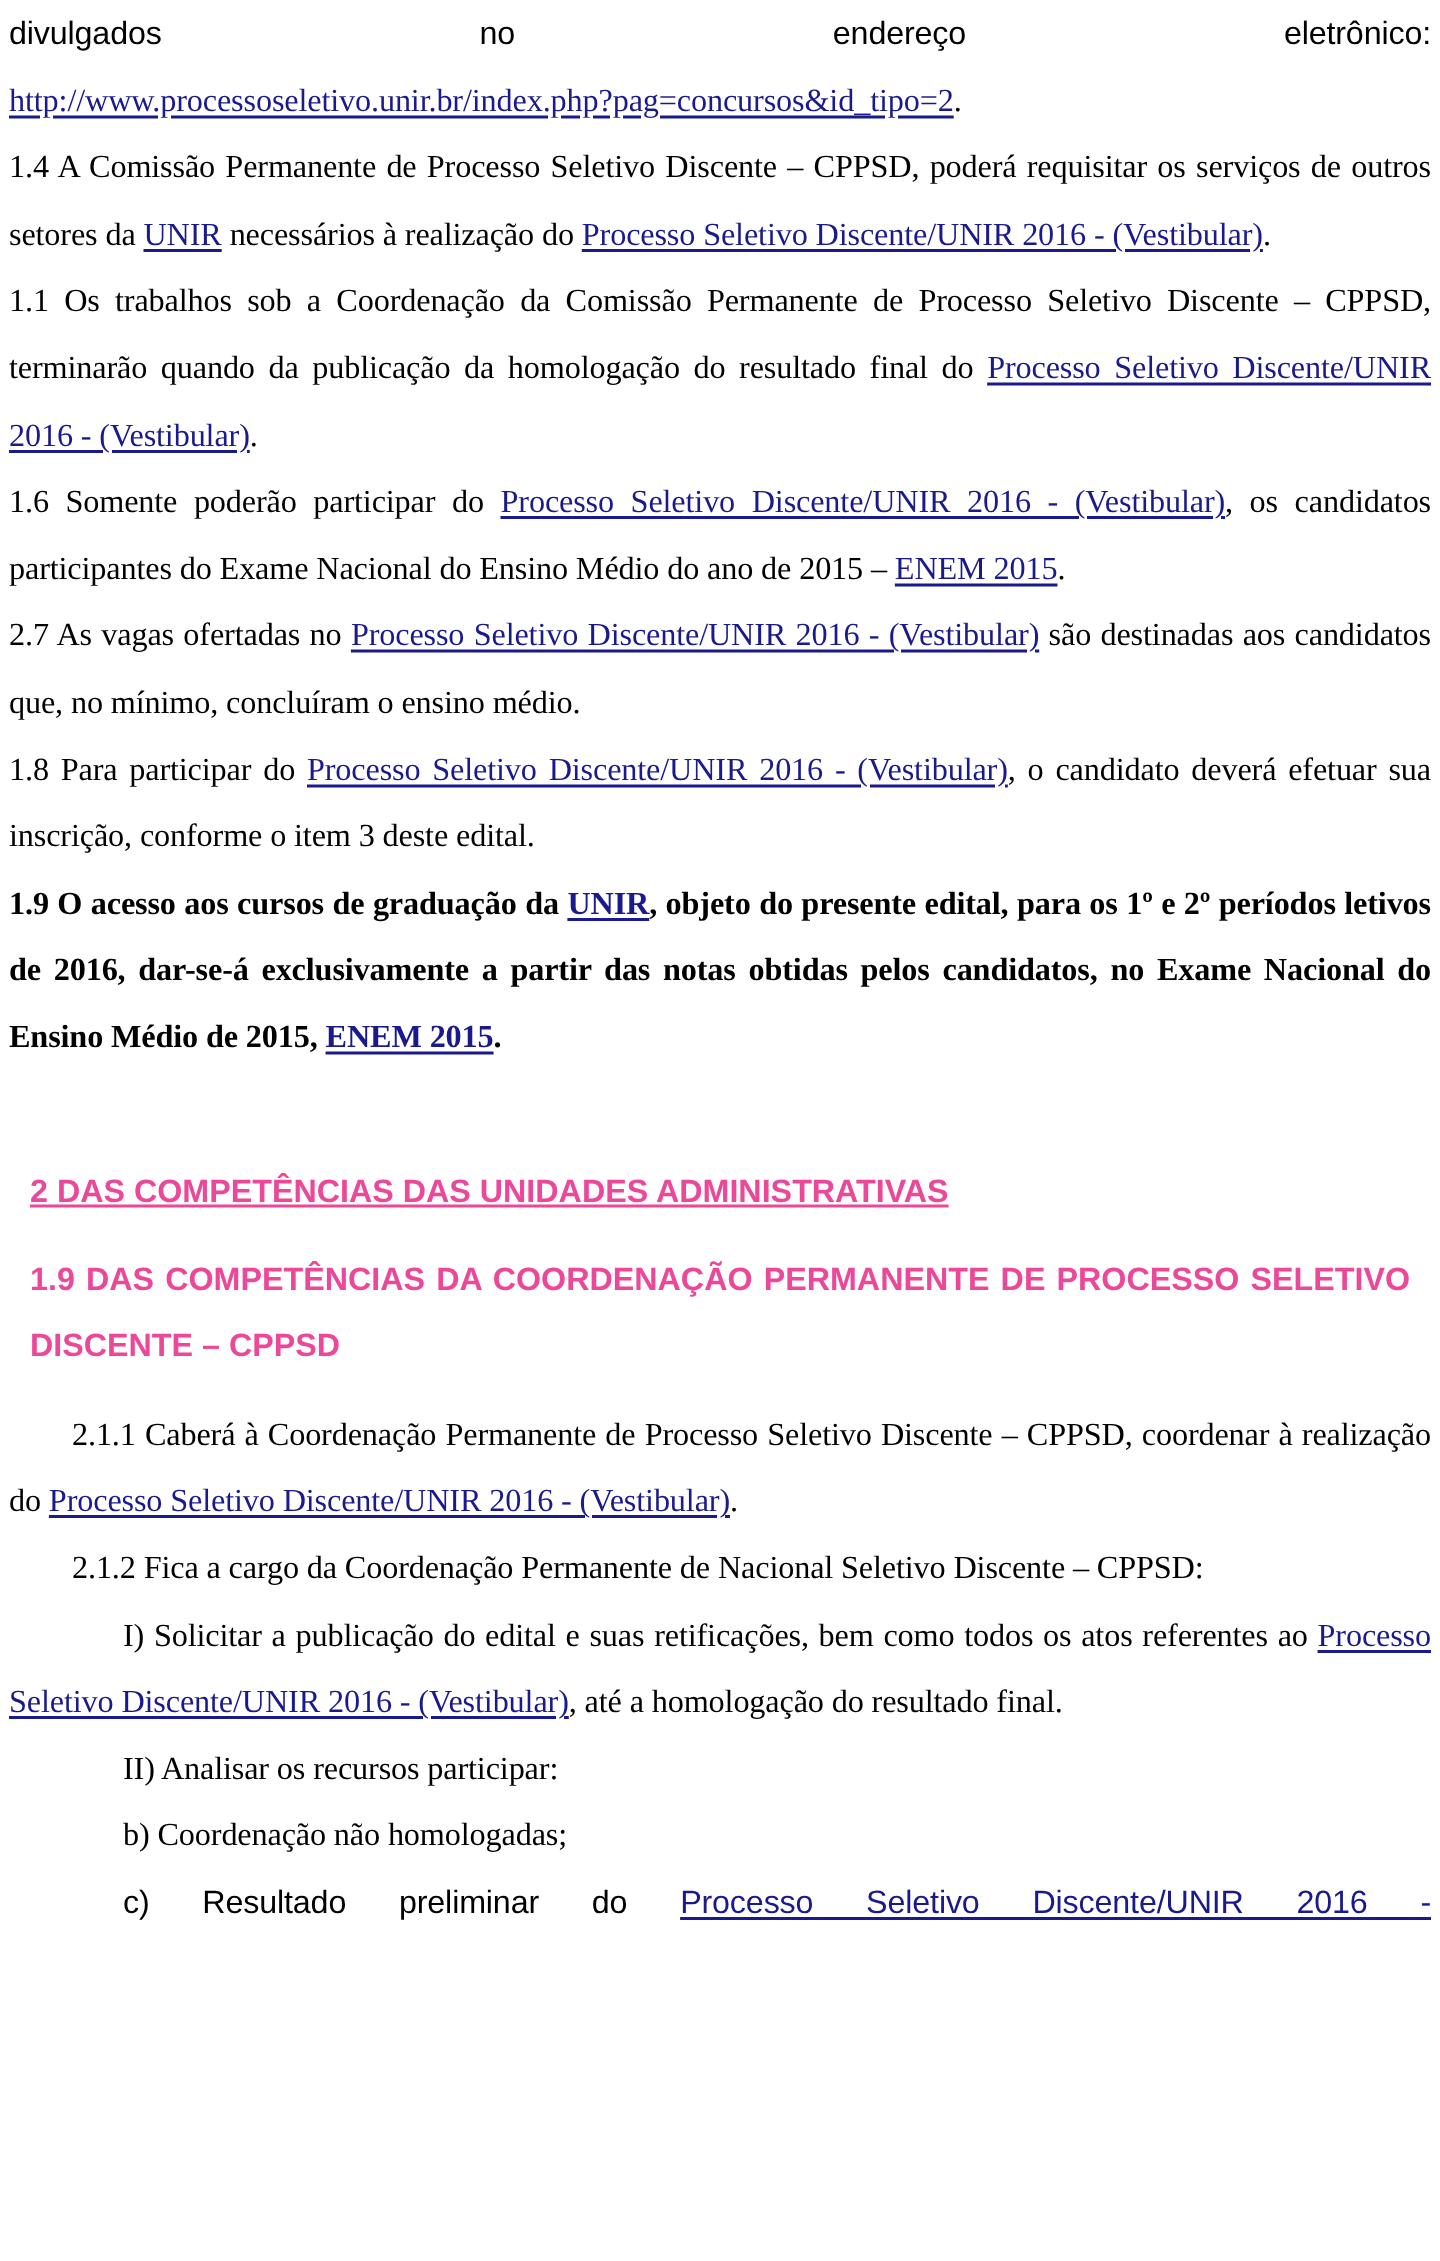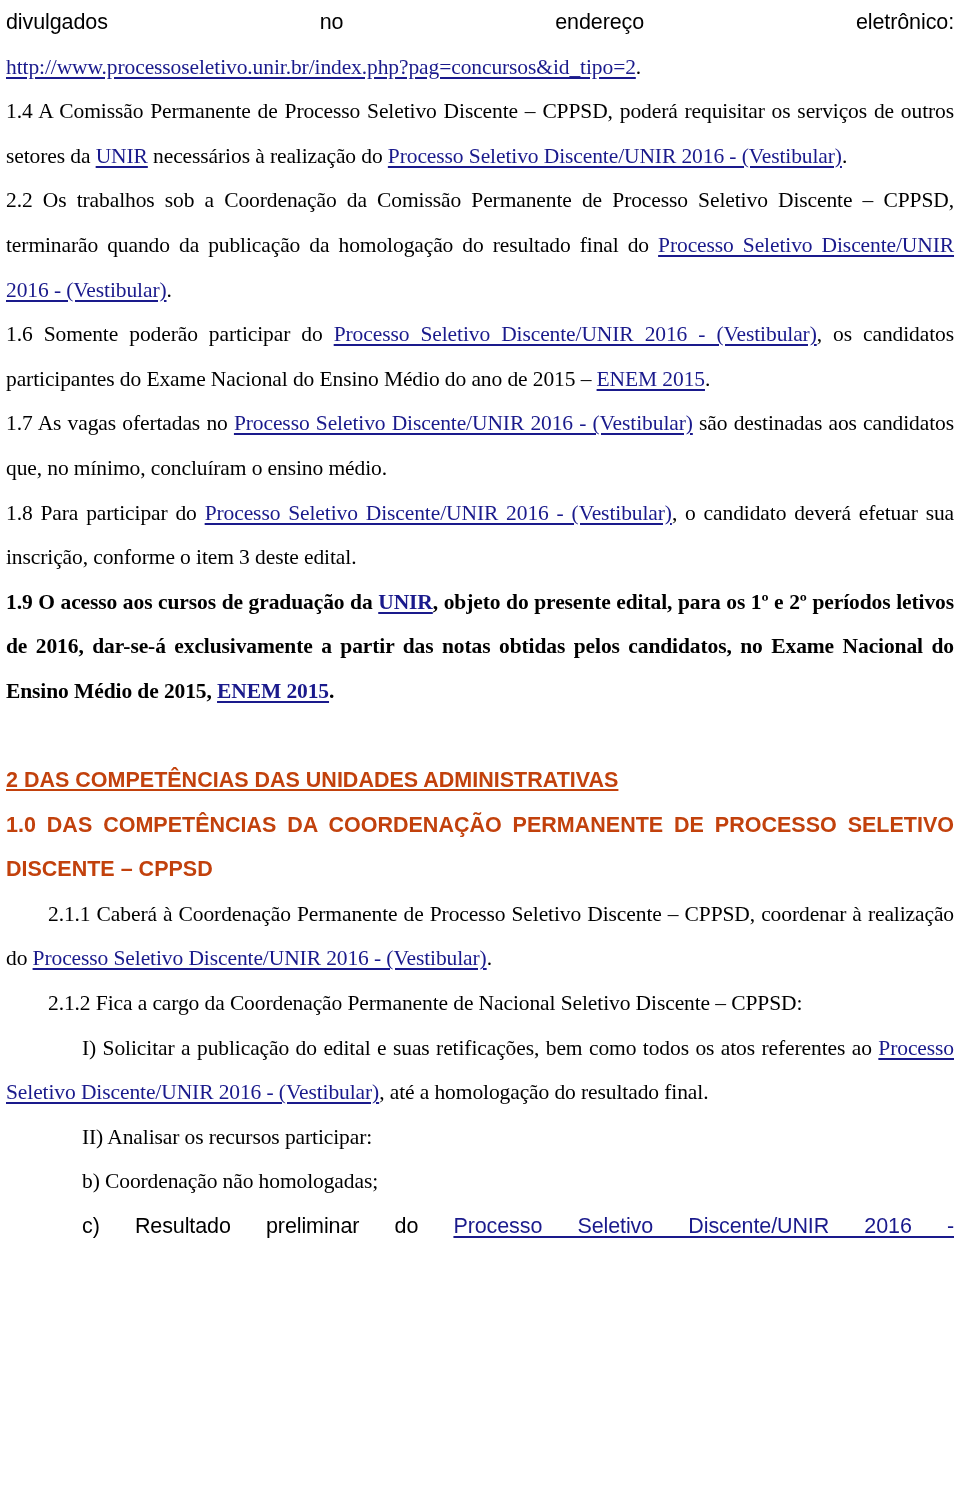--- a/index.html
+++ b/index.html
@@ -63,26 +63,26 @@
 
   p.indent {
     text-indent: 42px;
   }
   p.indent-wide {
     text-indent: 76px;
   }
 
   
   p.heading {
-    margin: 0;
+    margin: 14px;
     padding: 0;
     font-size: 21.5px;
     line-height: 44.6px;
     font-weight: bold;
-    color: #c2410c;
+    color: #ec4899;
     text-align: left;
   }
   p.heading.underline > span.htext {
     text-decoration: underline;
     text-decoration-thickness: 2px;
     text-underline-offset: 2px;
   }
   p.heading.justified {
     text-align: justify;
     text-align-last: left;
@@ -110,35 +110,35 @@
 
 <div class="page">
   <div class="doc-body">
 
     <p class="para stretch-line"><span>divulgados</span> <span>no</span> <span>endereço</span> <span>eletrônico:</span></p>
 
     <p class="para last-justify"><a class="doclink" href="#">http://www.processoseletivo.unir.br/index.php?pag=concursos&amp;id_tipo=2</a><span>.</span></p>
 
     <p class="para last-justify"><span>1.4 A Comissão Permanente de Processo Seletivo Discente – CPPSD, poderá requisitar os serviços de outros setores da </span><a class="doclink" href="#">UNIR</a><span> necessários à realização do </span><a class="doclink" href="#">Processo Seletivo Discente/UNIR 2016 - (Vestibular)</a><span>.</span></p>
 
-    <p class="para last-justify"><span>2.2 Os trabalhos sob a Coordenação da Comissão Permanente de Processo Seletivo Discente – CPPSD, terminarão quando da publicação da homologação do resultado final do </span><a class="doclink" href="#">Processo Seletivo Discente/UNIR 2016 - (Vestibular)</a><span>.</span></p>
+    <p class="para last-justify"><span>1.1 Os trabalhos sob a Coordenação da Comissão Permanente de Processo Seletivo Discente – CPPSD, terminarão quando da publicação da homologação do resultado final do </span><a class="doclink" href="#">Processo Seletivo Discente/UNIR 2016 - (Vestibular)</a><span>.</span></p>
 
     <p class="para last-justify"><span>1.6 Somente poderão participar do </span><a class="doclink" href="#">Processo Seletivo Discente/UNIR 2016 - (Vestibular)</a><span>, os candidatos participantes do Exame Nacional do Ensino Médio do ano de 2015 – </span><a class="doclink" href="#">ENEM 2015</a><span>.</span></p>
 
-    <p class="para last-justify"><span>1.7 As vagas ofertadas no </span><a class="doclink" href="#">Processo Seletivo Discente/UNIR 2016 - (Vestibular)</a><span> são destinadas aos candidatos que, no mínimo, concluíram o ensino médio.</span></p>
+    <p class="para last-justify"><span>2.7 As vagas ofertadas no </span><a class="doclink" href="#">Processo Seletivo Discente/UNIR 2016 - (Vestibular)</a><span> são destinadas aos candidatos que, no mínimo, concluíram o ensino médio.</span></p>
 
     <p class="para last-justify"><span>1.8 Para participar do </span><a class="doclink" href="#">Processo Seletivo Discente/UNIR 2016 - (Vestibular)</a><span>, o candidato deverá efetuar sua inscrição, conforme o item 3 deste edital.</span></p>
 
     <p class="para bold last-justify"><span>1.9 O acesso aos cursos de graduação da </span><a class="doclink" href="#">UNIR</a><span>, objeto do presente edital, para os 1º e 2º períodos letivos de 2016, dar-se-á exclusivamente a partir das notas obtidas pelos candidatos, no Exame Nacional do Ensino Médio de 2015, </span><a class="doclink" href="#">ENEM 2015</a><span>.</span></p>
 
     <div class="spacer-blank"></div>
 
     <p class="heading underline"><span class="htext">2 DAS COMPETÊNCIAS DAS UNIDADES ADMINISTRATIVAS</span></p>
 
-    <p class="heading justified"><span>1.0 DAS COMPETÊNCIAS DA COORDENAÇÃO PERMANENTE DE PROCESSO SELETIVO DISCENTE – CPPSD</span></p>
+    <p class="heading justified"><span>1.9 DAS COMPETÊNCIAS DA COORDENAÇÃO PERMANENTE DE PROCESSO SELETIVO DISCENTE – CPPSD</span></p>
 
     <p class="para indent last-justify"><span>2.1.1 Caberá à Coordenação Permanente de Processo Seletivo Discente – CPPSD, coordenar à realização do </span><a class="doclink" href="#">Processo Seletivo Discente/UNIR 2016 - (Vestibular)</a><span>.</span></p>
 
     <p class="para indent last-justify">2.1.2 Fica a cargo da Coordenação Permanente de Nacional Seletivo Discente – CPPSD:</p>
 
     <p class="para indent-wide last-justify"><span>I) Solicitar a publicação do edital e suas retificações, bem como todos os atos referentes ao </span><a class="doclink" href="#">Processo Seletivo Discente/UNIR 2016 - (Vestibular)</a><span>, até a homologação do resultado final.</span></p>
 
     <p class="para indent-wide last-justify">II) Analisar os recursos participar:</p>
 
 

